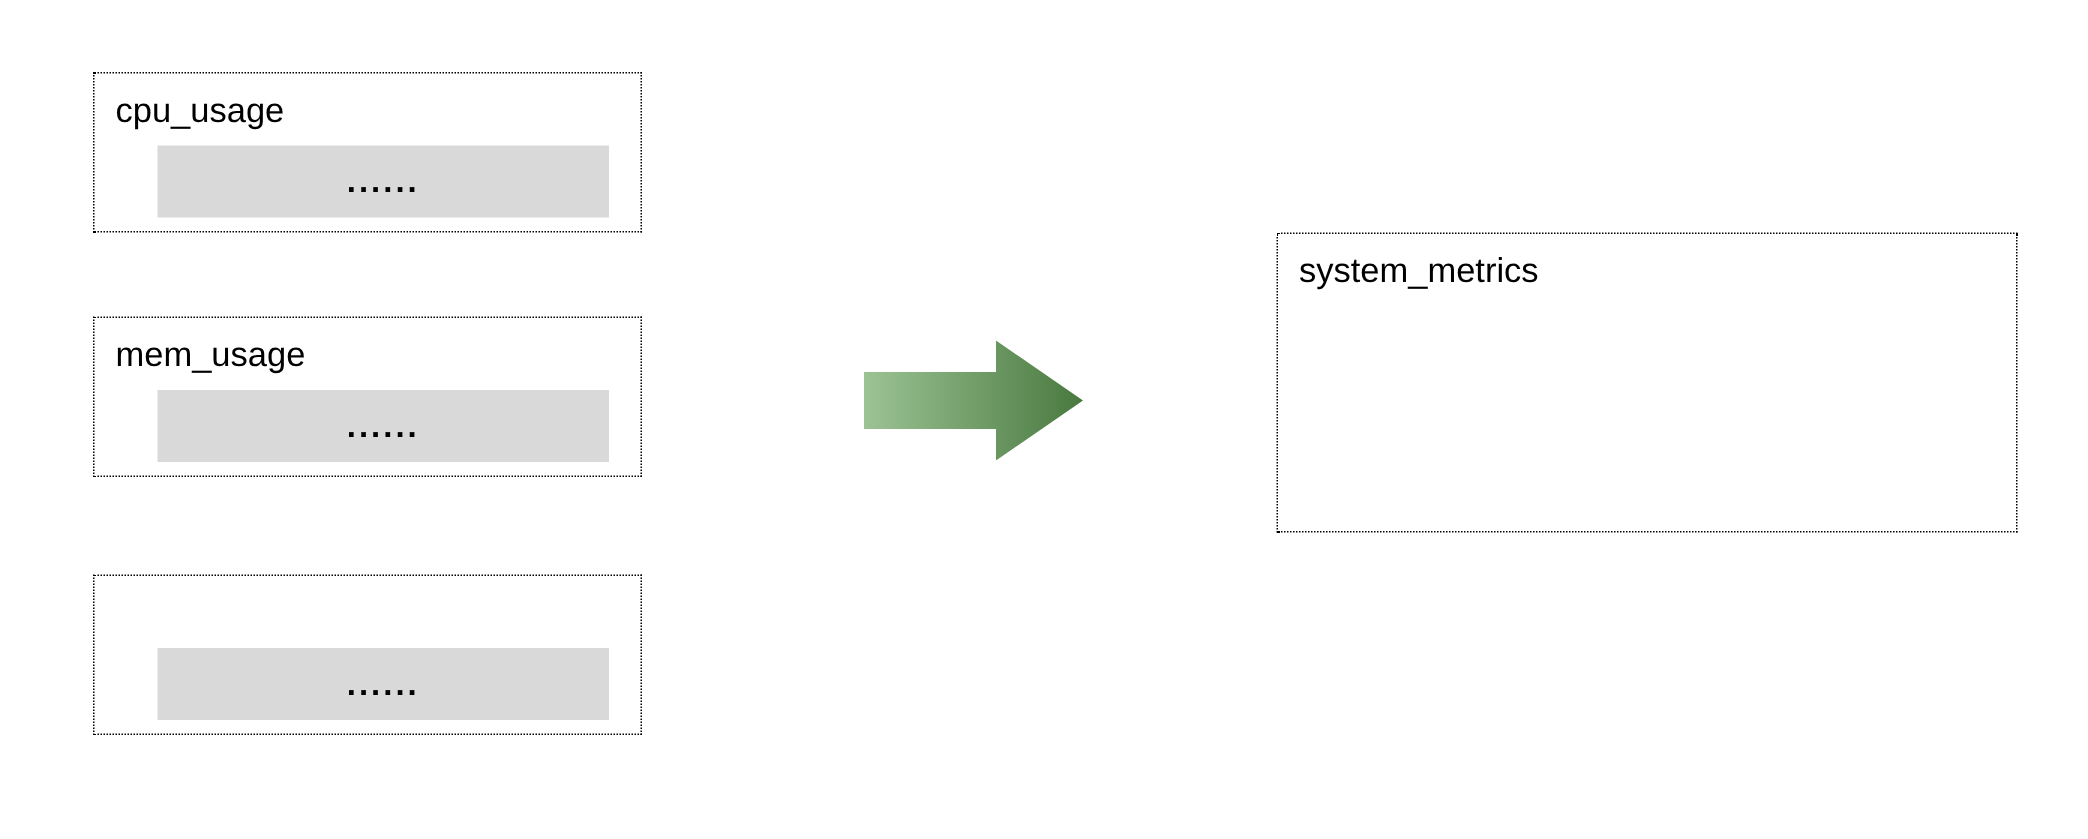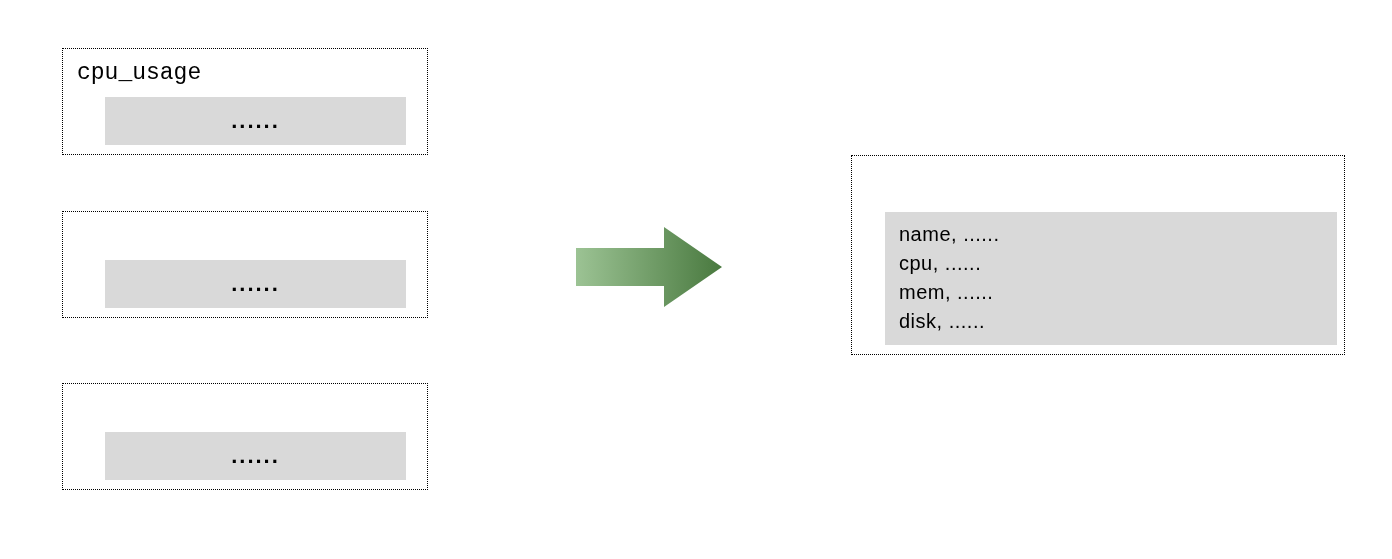--- a/index.html
+++ b/index.html
@@ -22,21 +22,20 @@
     background: #ffffff;
     box-sizing: border-box;
   }
   .metric-title {
     position: absolute;
     left: 14px;
     top: 10px;
     font-size: 23px;
     line-height: 28px;
     white-space: nowrap;
-    font-family: Liberation Mono, monospace;
   }
   .metric-fill {
     position: absolute;
     background: #d9d9d9;
     display: flex;
     align-items: center;
     justify-content: center;
     font-size: 22px;
     font-weight: bold;
     letter-spacing: 2px;
@@ -89,41 +88,37 @@
 <body>
 
 <div class="canvas">
 
   <div id="box-cpu" class="metric-box small-box">
     <div class="metric-title">cpu_usage</div>
     <div class="metric-fill">......</div>
   </div>
 
   <div id="box-mem" class="metric-box small-box">
+    <div class="metric-title">mem_usage</div>
     <div class="metric-fill">......</div>
   </div>
 
   <div id="box-disk" class="metric-box small-box">
     <div class="metric-fill">......</div>
   </div>
 
   <div class="arrow-wrap">
     <svg width="146" height="80" viewBox="0 0 146 80" xmlns="http://www.w3.org/2000/svg">
       <defs>
         <linearGradient id="arrowGrad" x1="0" y1="0" x2="1" y2="0">
           <stop offset="0" stop-color="#9cc394"></stop>
           <stop offset="1" stop-color="#49793f"></stop>
         </linearGradient>
       </defs>
       <path d="M 0 21 L 88 21 L 88 0 L 146 40 L 88 80 L 88 59 L 0 59 Z" fill="url(#arrowGrad)"></path>
     </svg>
   </div>
 
   <div class="metric-box big-box">
-    <div class="metric-fill">
-      <div class="row-line">name, ......</div>
-      <div class="row-line">cpu, ......</div>
-      <div class="row-line">mem, ......</div>
-      <div class="row-line">disk, ......</div>
-    </div>
+    <div class="metric-title">system_metrics</div>
   </div>
 
 </div>
 
 </body></html>

